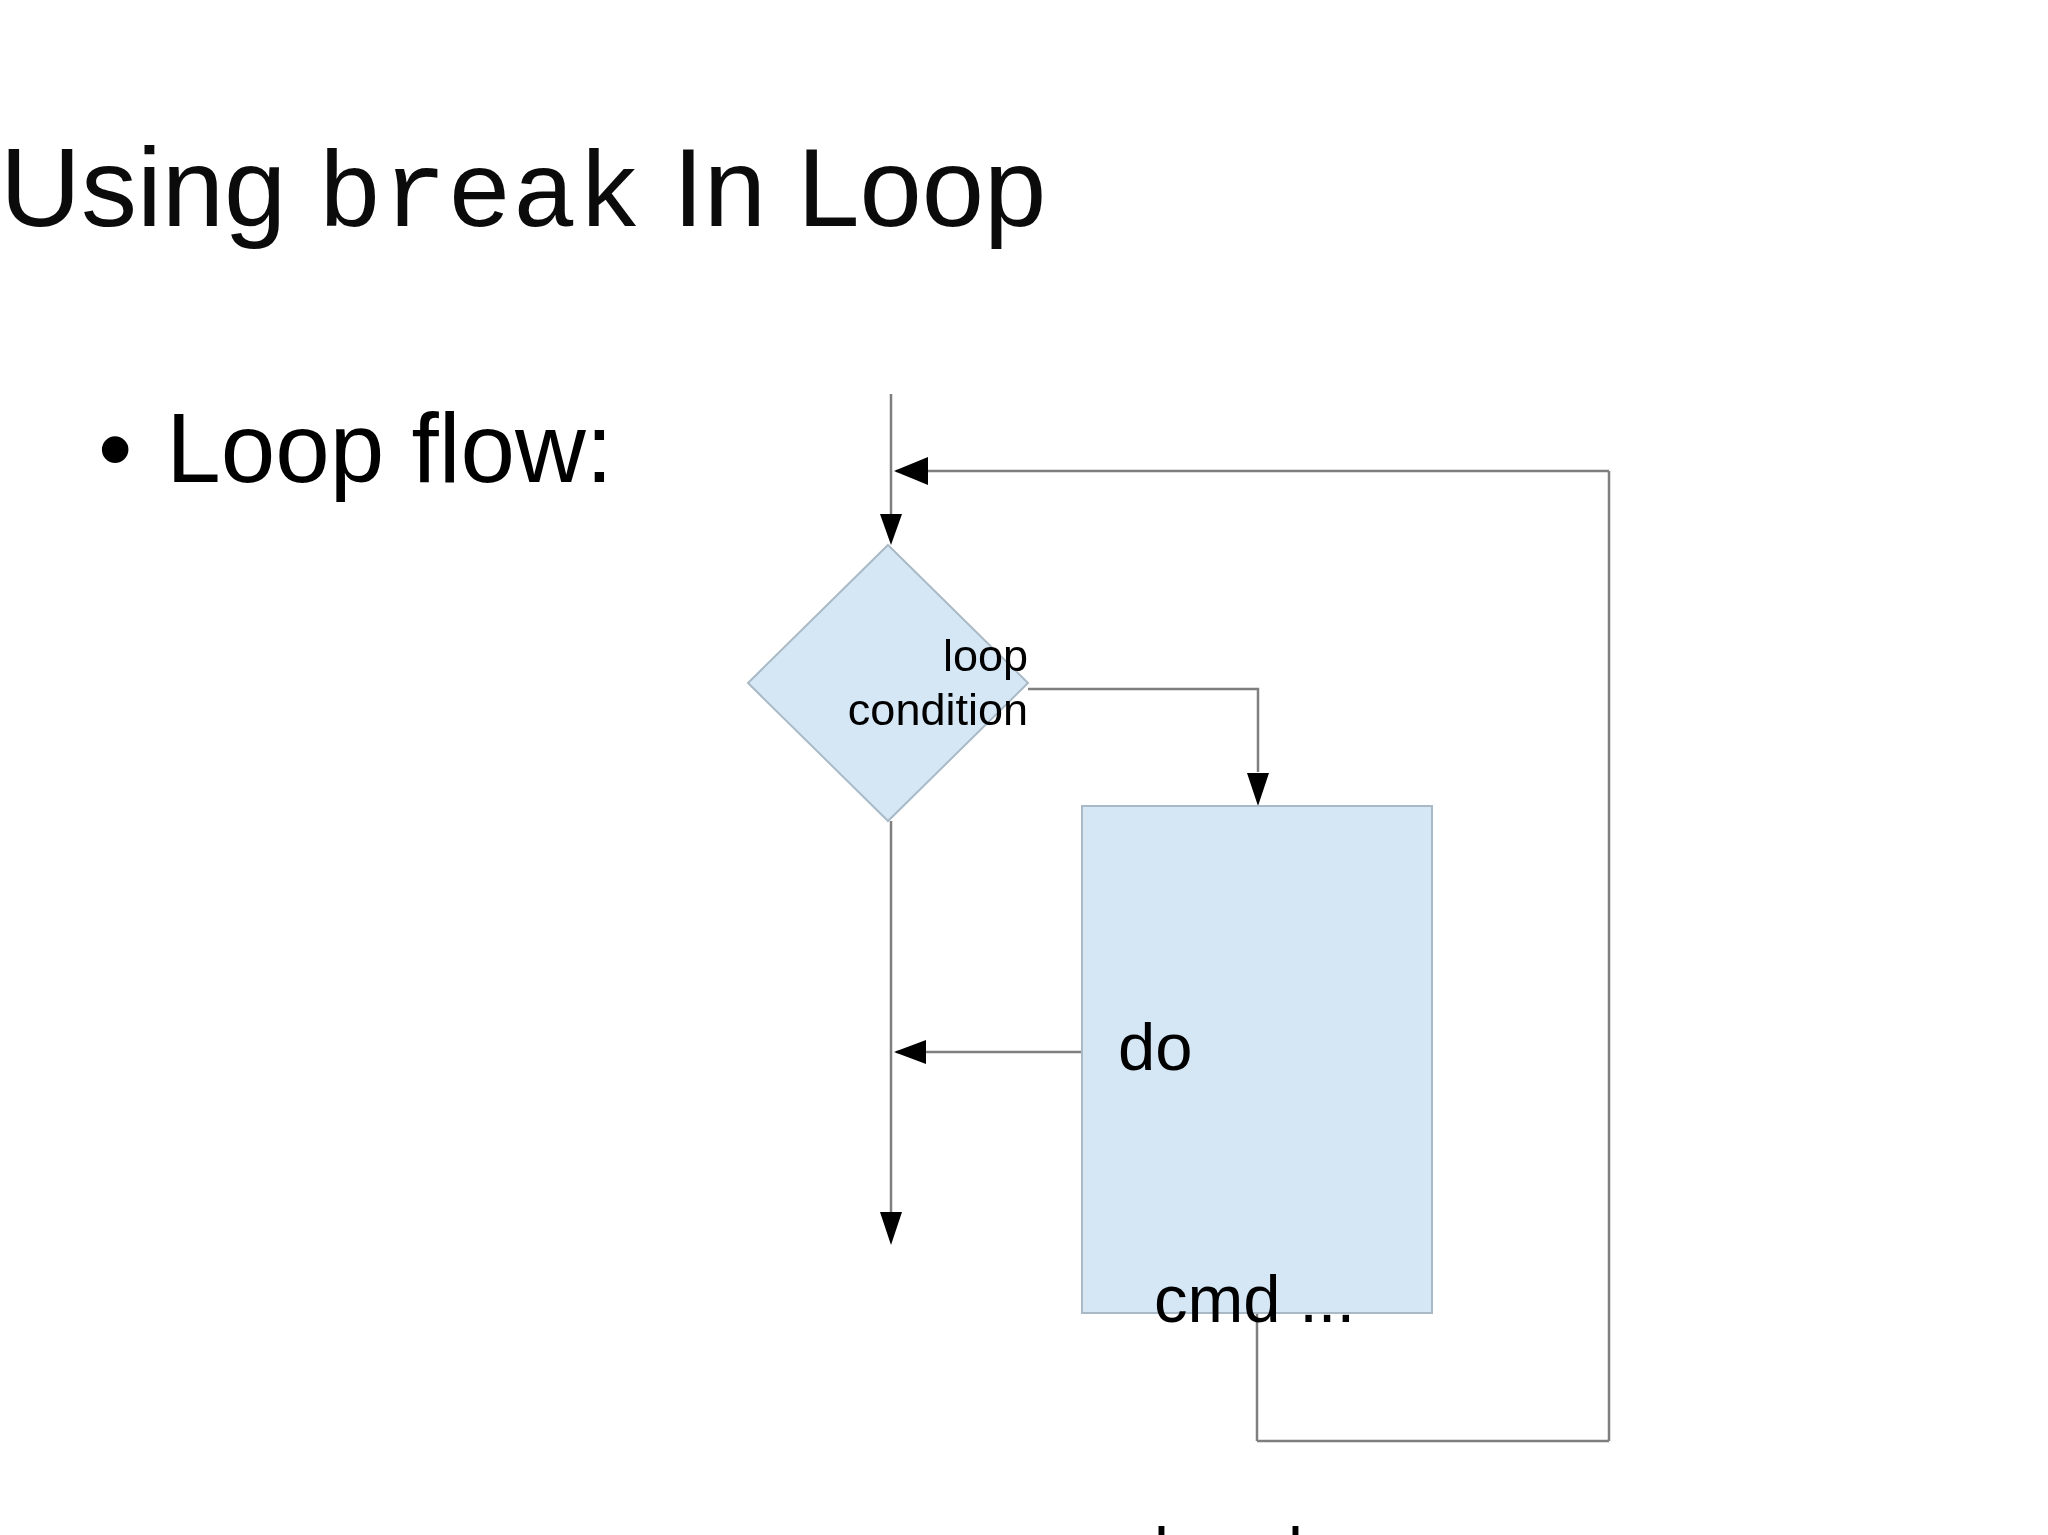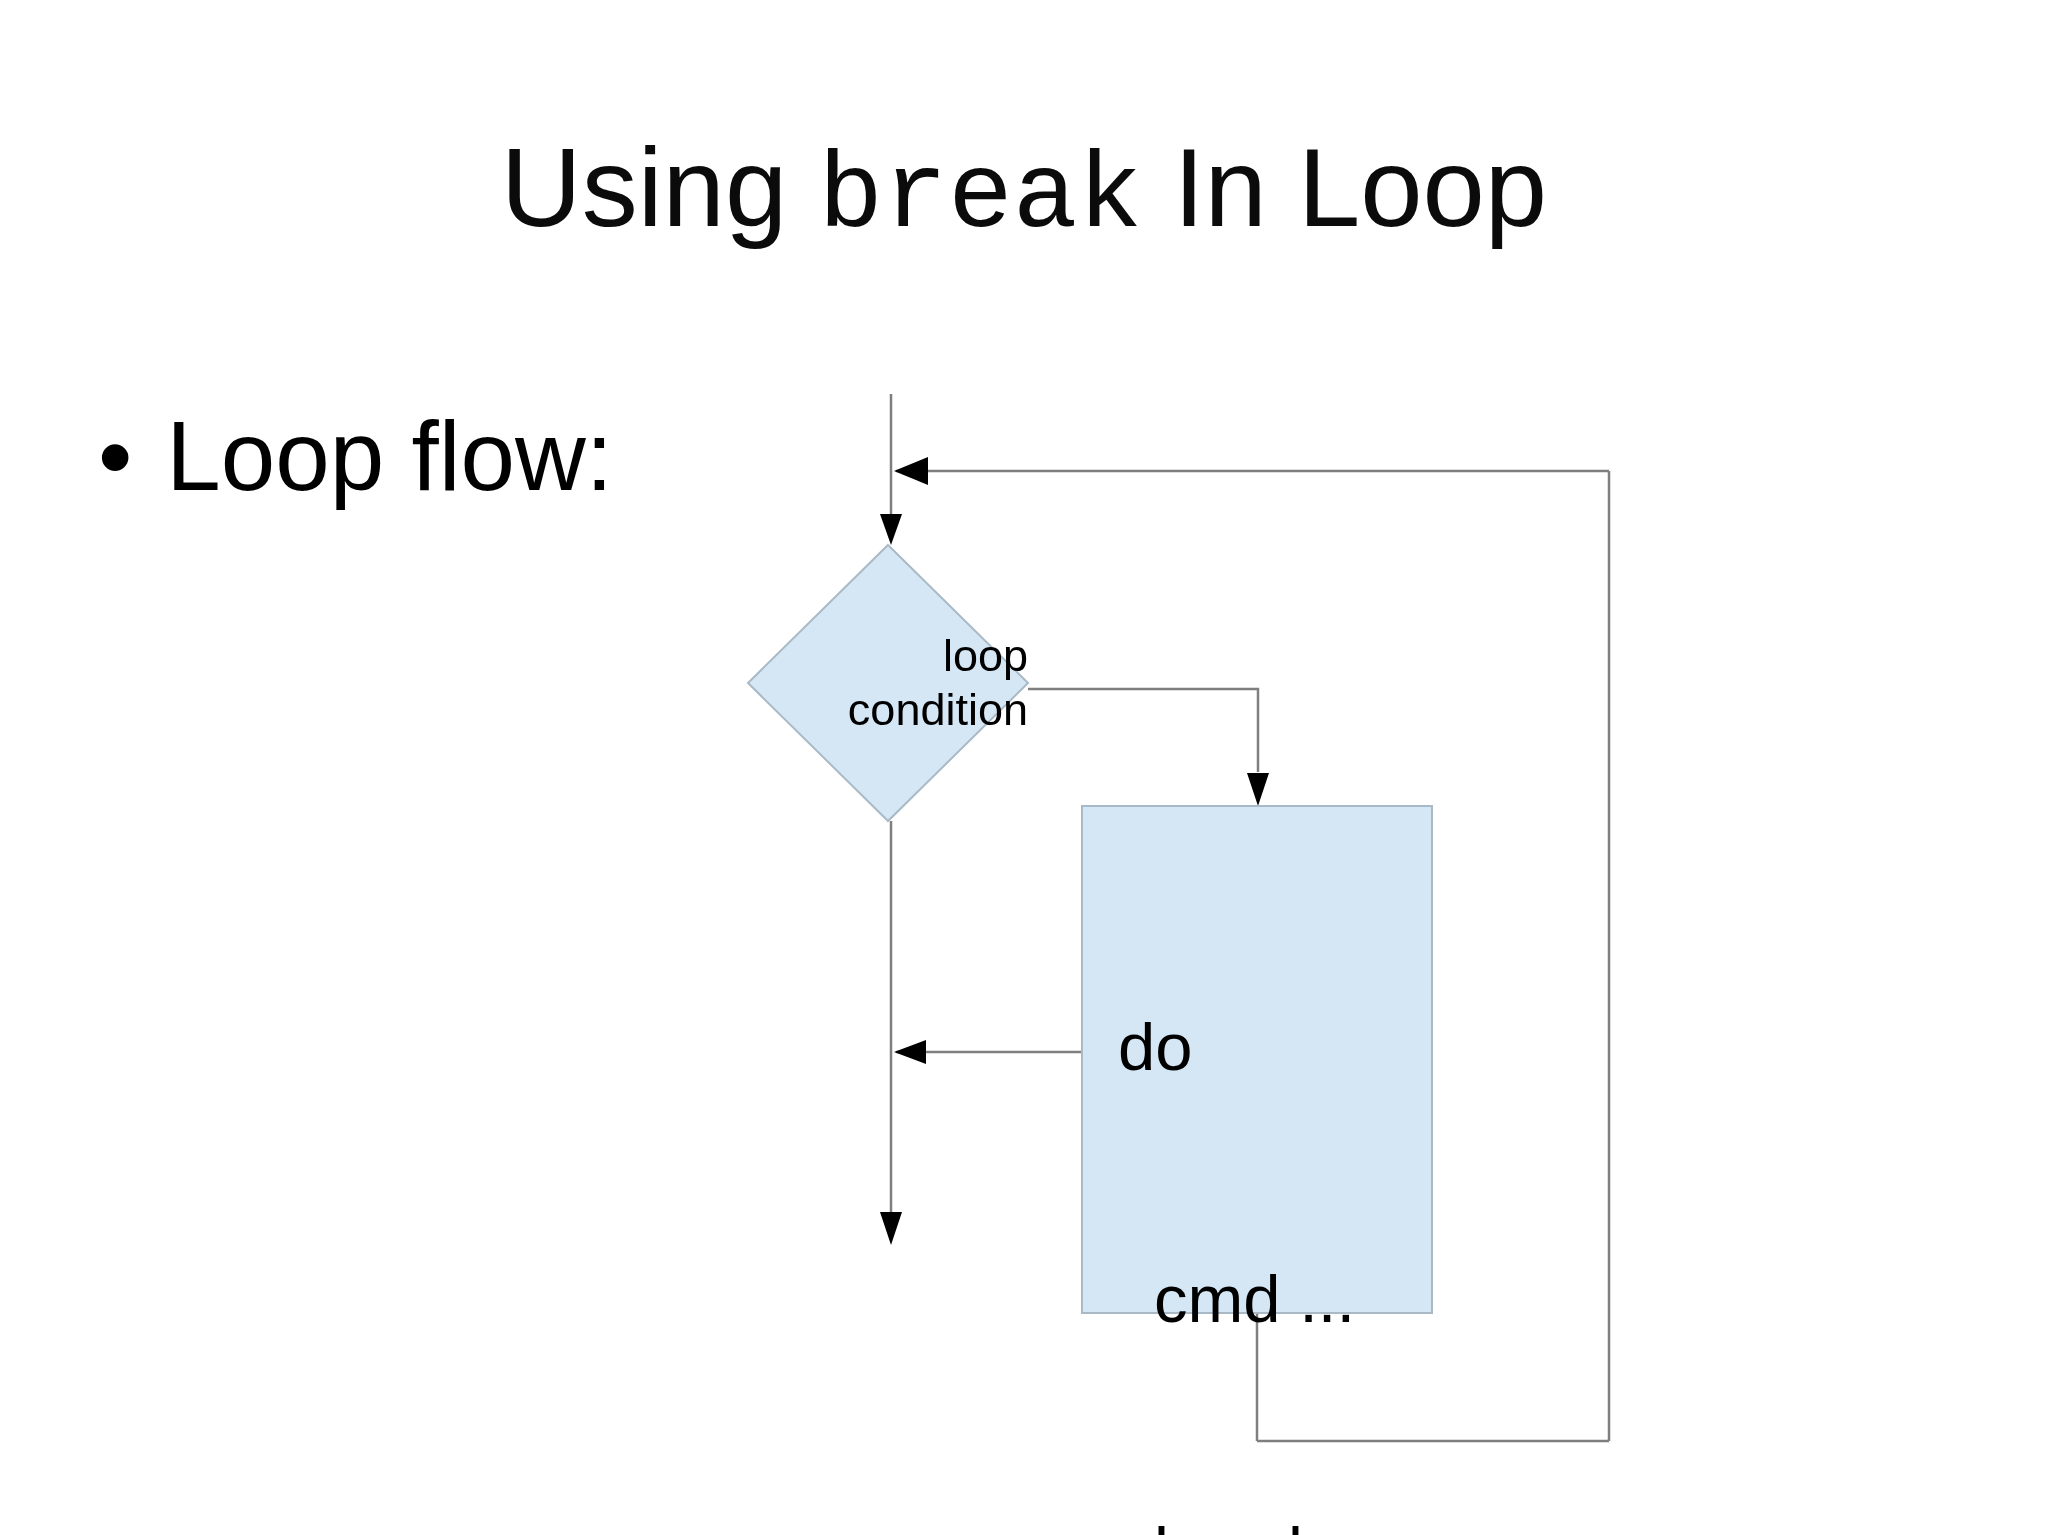--- a/index.html
+++ b/index.html
@@ -8,33 +8,33 @@
     width: 2048px;
     height: 1535px;
     background: #ffffff;
     font-family: "Liberation Sans", sans-serif;
     color: #000000;
     overflow: hidden;
   }
   .title {
     position: absolute;
     left: 0; right: 0; top: 118px;
-    text-align: center;
+    text-align: left;
     font-size: 112px;
     line-height: 140px;
     color: #0b0b0b;
     white-space: pre;
   }
   .title .code {
     font-family: "Liberation Mono", monospace;
     font-size: 108px;
   }
   .bullet-item {
     position: absolute;
-    left: 98px; top: 396px;
+    left: 98px; top: 388px;
     font-size: 98px;
     line-height: 120px;
     white-space: pre;
   }
   .bullet-item .marker {
     display: inline-block;
     margin-right: 34px;
   }
   .flow-svg {
     position: absolute;

